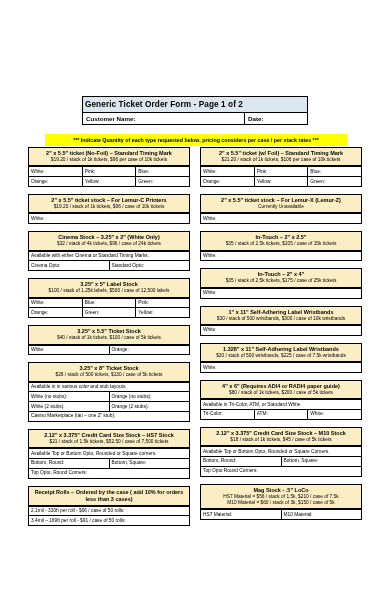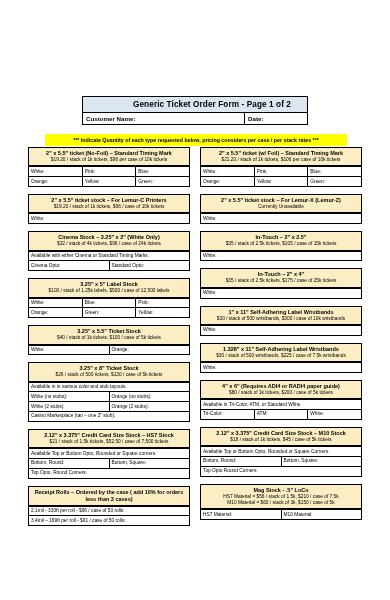--- a/index.html
+++ b/index.html
@@ -9,21 +9,21 @@
     font-family:"Liberation Sans", sans-serif;
     color:#000;
   }
   .page{position:relative;width:390px;height:600px;background:#fff;}
 
   
   .header-wrap{position:absolute;left:82px;top:96px;width:226px;}
   .hdr-title{
     border:1px solid #000;border-bottom:none;
     background:#dce6f1;
-    text-align:right;font-weight:bold;font-size:8.2px;
+    text-align:left;font-weight:bold;font-size:8.2px;
     padding:3px 16px 3px 2px;letter-spacing:.1px;
   }
   .hdr-row{display:flex;border:1px solid #000;}
   .hdr-cust{flex:1 1 auto;font-weight:bold;font-size:6.2px;padding:2px 3px;border-right:1px solid #000;}
   .hdr-date{width:56px;font-weight:bold;font-size:6.2px;padding:2px 3px;}
 
   .notice{
     position:absolute;left:45px;top:134px;width:300px;
     background:#ffff00;border:1px solid #ffff00;
     text-align:center;font-weight:bold;font-size:5.3px;

